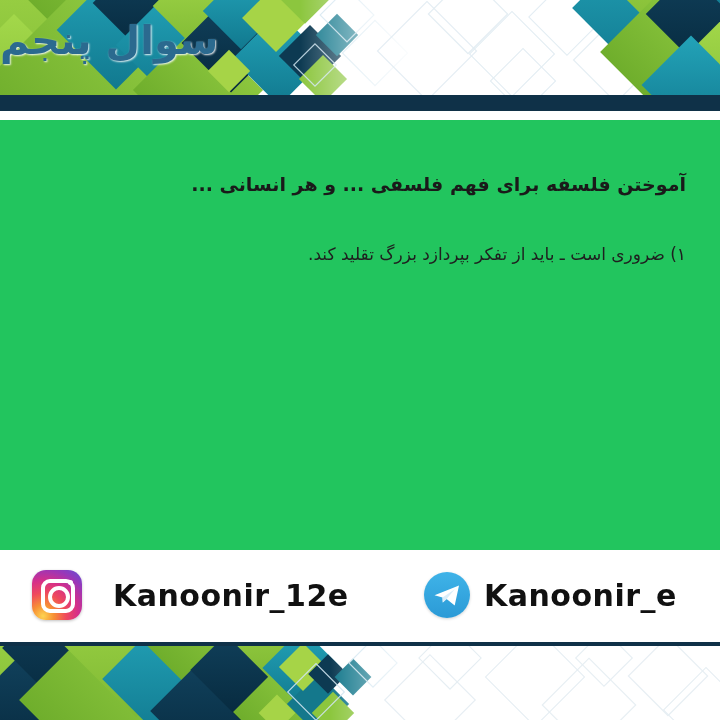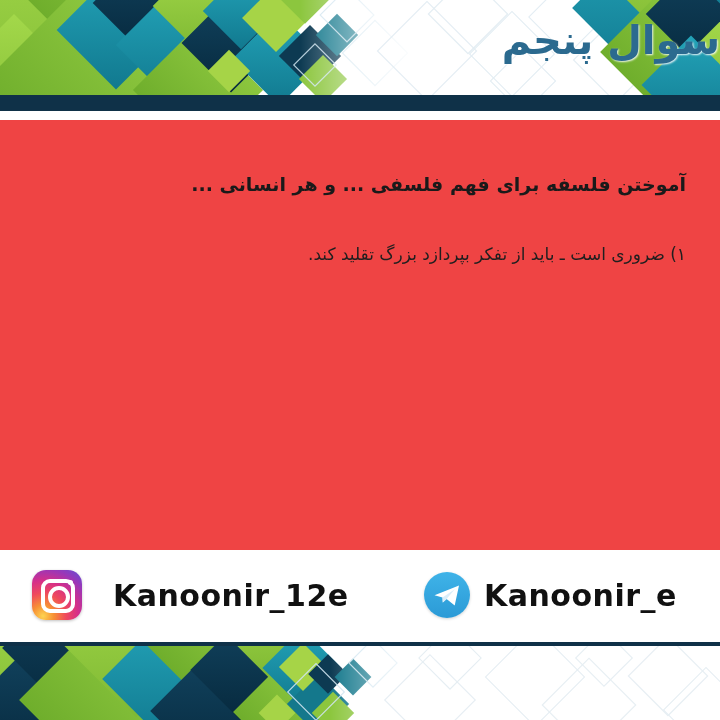--- a/index.html
+++ b/index.html
@@ -64,39 +64,39 @@
     z-index: 6;
   }
   .navy-edge.bottom { bottom: 74px; }
 
   
   .slide-title {
     position: absolute;
     top: 16px;
     left: 0;
     width: 720px;
-    text-align: right;
+    text-align: left;
     z-index: 8;
     font-size: 40px;
     font-weight: bold;
     color: #2b6a8f;
     letter-spacing: 0;
     line-height: 1.2;
     text-shadow: 1px 1px 2px rgba(255,255,255,0.9);
     pointer-events: none;
   }
 
   
   .content {
     position: absolute;
     top: 120px;
     left: 0;
     width: 720px;
     height: 430px;
-    background: #ef4444;
+    background: #22c55e;
     z-index: 4;
   }
 
   .question-stem {
     position: absolute;
     top: 50px;
     right: 34px;
     width: 652px;
     text-align: right;
     font-size: 19px;

